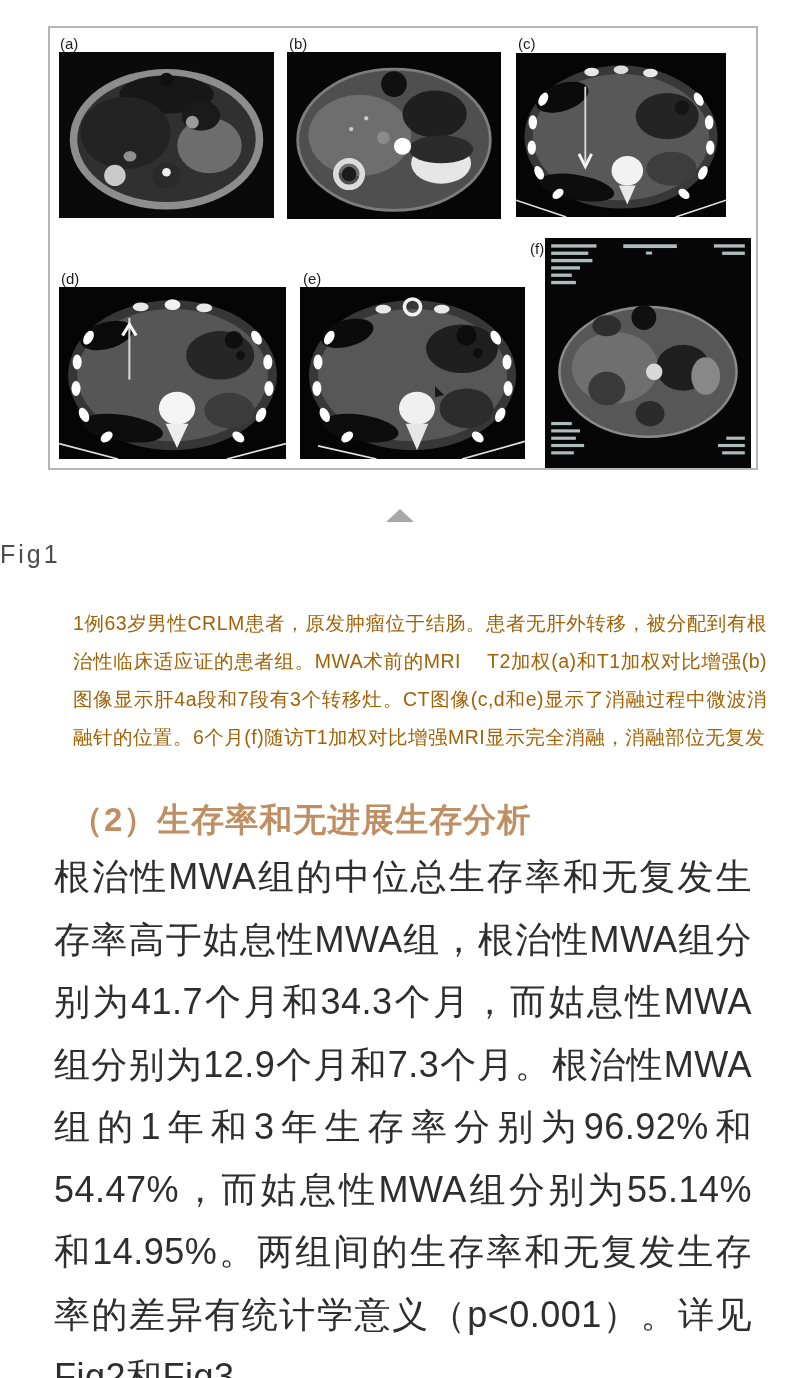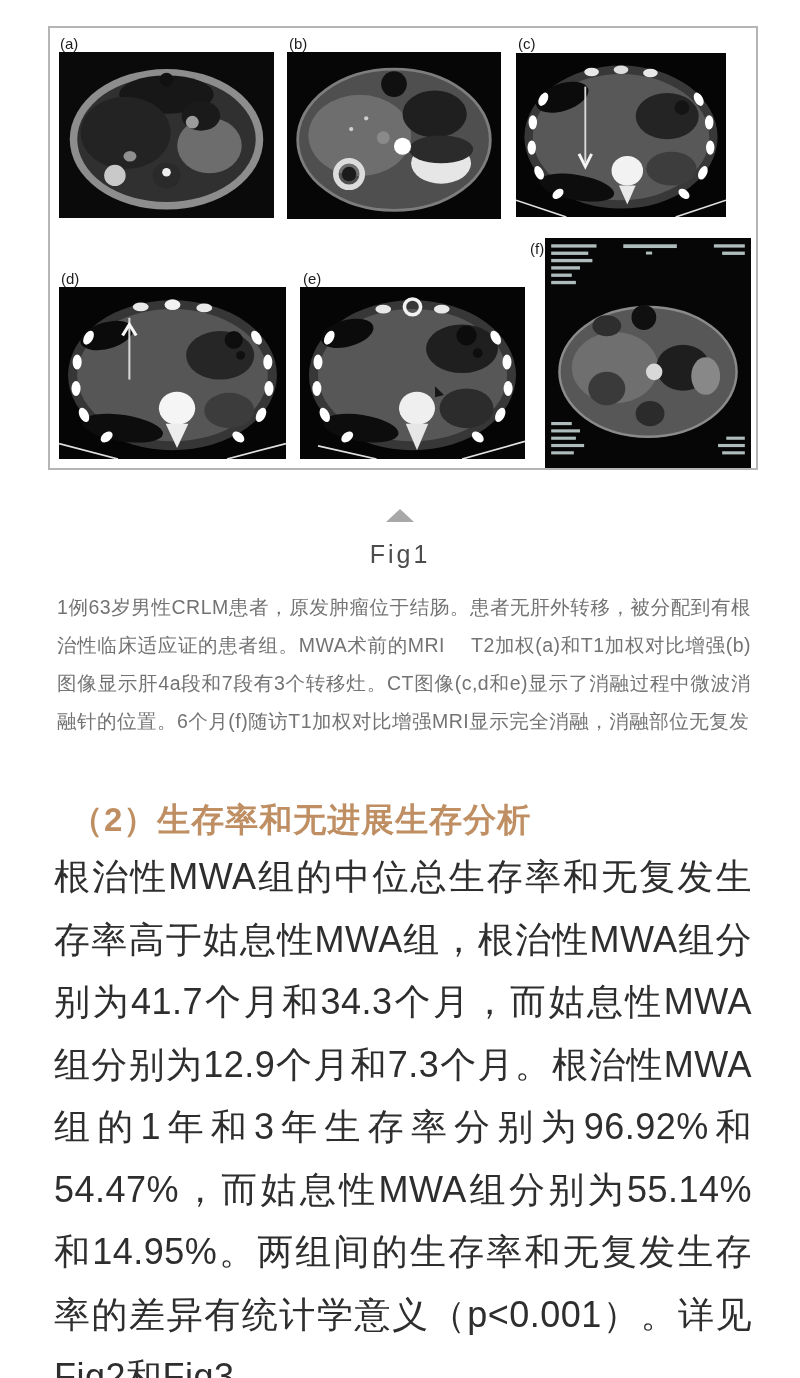--- a/index.html
+++ b/index.html
@@ -19,26 +19,26 @@
   .collapse-btn{
     position:absolute;left:370px;top:502px;width:60px;height:26px;
     background:transparent;border:none;cursor:pointer;padding:0;
   }
   .tri{
     display:block;margin:0 auto;width:0;height:0;
     border-left:14px solid transparent;border-right:14px solid transparent;
     border-bottom:13px solid #a8a8a8;
   }
   .fig-title{
-    position:absolute;left:0;top:540px;width:800px;text-align:center;
+    position:absolute;left:0;top:540px;width:800px;text-align:left;
     font-size:25px;color:#4d4d4d;letter-spacing:3px;font-weight:400;
   }
   .fig-desc{
-    position:absolute;left:57px;top:588px;width:694px;margin:0;
-    font-size:19.5px;line-height:38px;color:#737373;letter-spacing:.5px;
+    position:absolute;left:57px;top:588px;width:694px;margin:16px;
+    font-size:19.5px;line-height:38px;color:#a16207;letter-spacing:.5px;
     white-space:pre-wrap;text-align:justify;
   }
   .sec-heading{
     position:absolute;left:54px;top:782px;margin:16px;
     font-size:33px;font-weight:700;color:#bf8f63;letter-spacing:1px;
   }
   .body-text{
     position:absolute;left:54px;top:846px;width:698px;margin:0;
     font-size:36px;line-height:62.5px;color:#2e2e2e;letter-spacing:.5px;
     text-align:justify;

